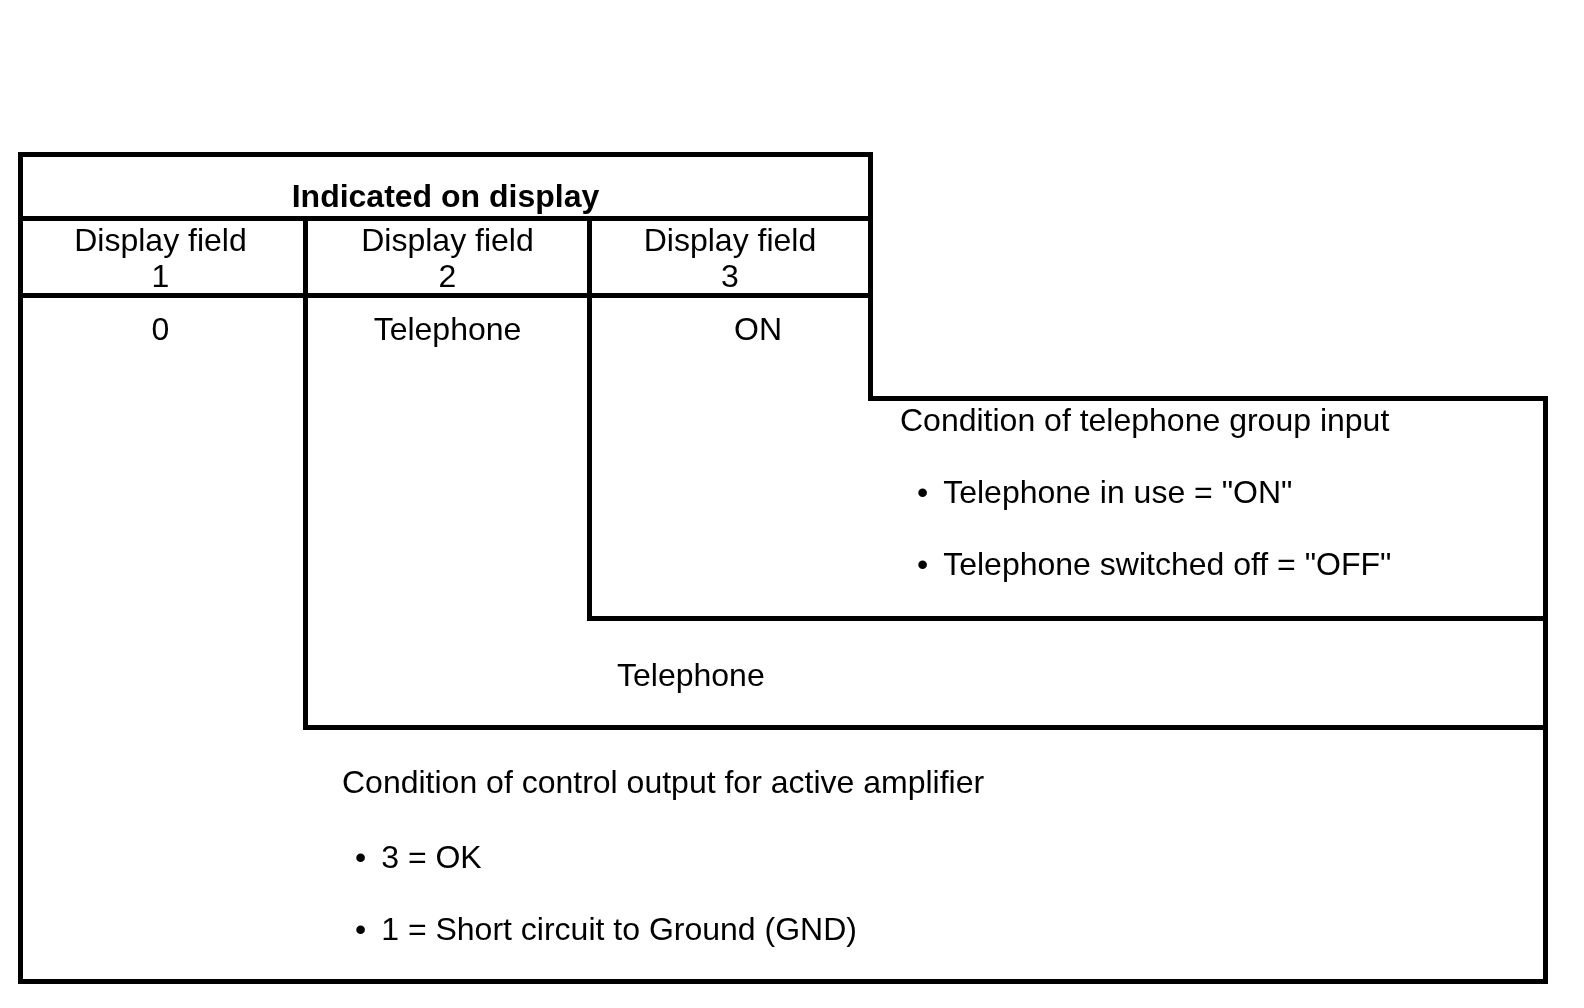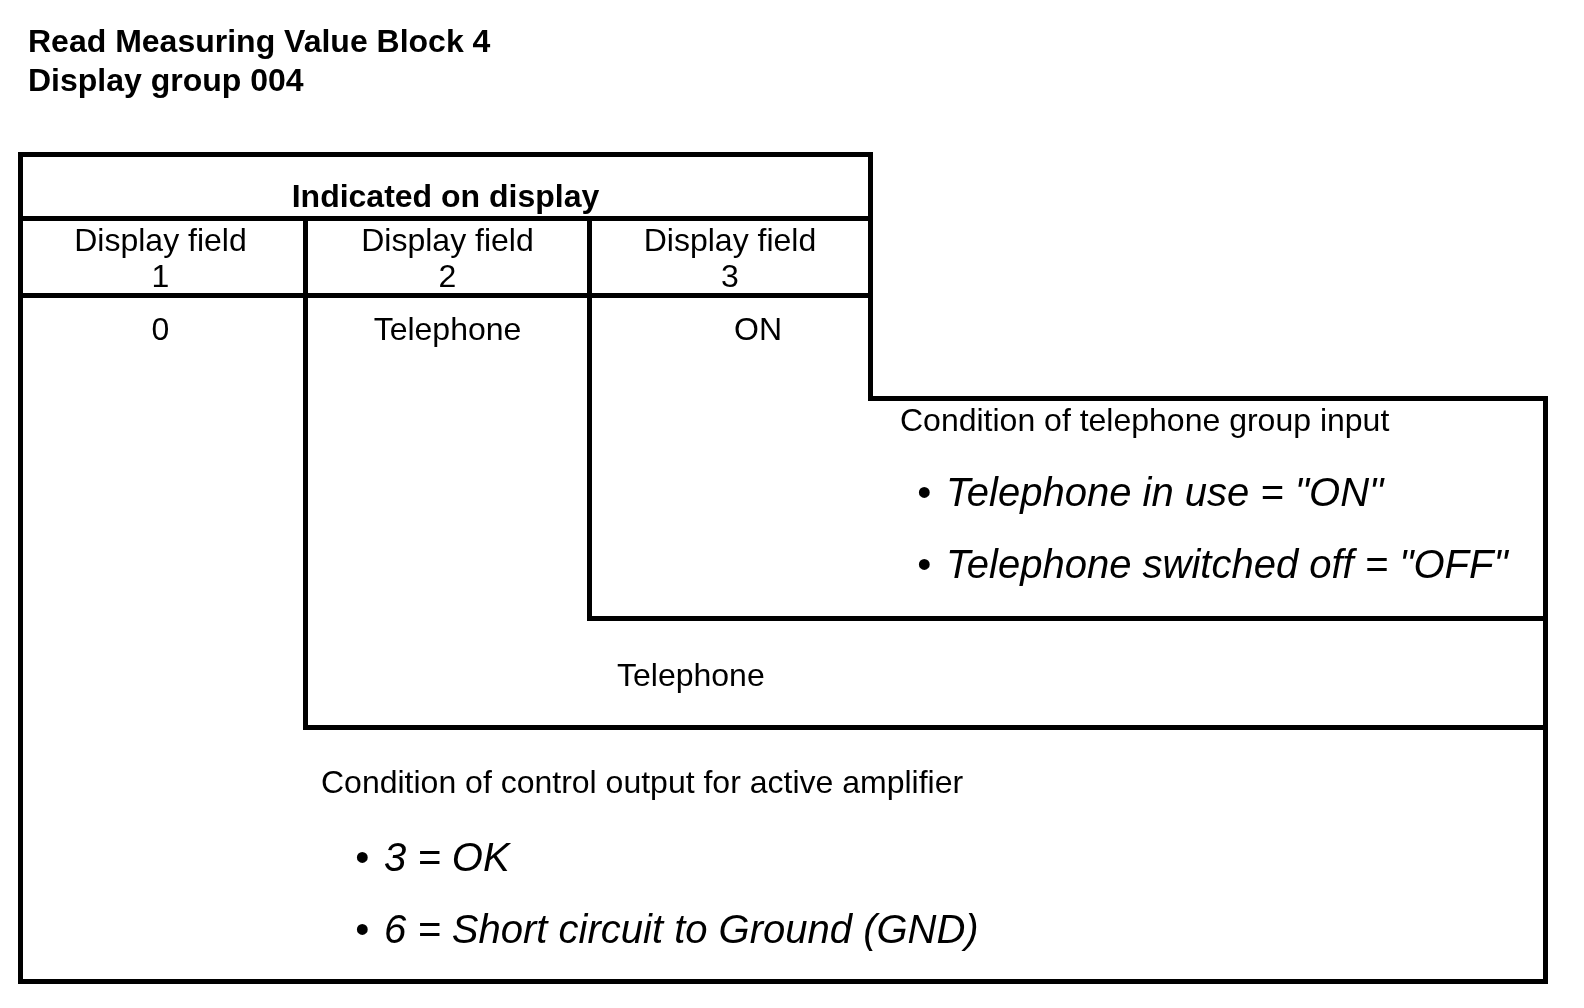--- a/index.html
+++ b/index.html
@@ -13,33 +13,29 @@
     overflow:hidden;
   }
   .line{position:absolute;background:#000000;}
   .txt{position:absolute;font-size:32px;line-height:36px;white-space:nowrap;}
   .bold{font-weight:bold;margin-top:11px;}
   .title{
     position:absolute;left:28px;top:22px;
     font-size:32px;font-weight:bold;line-height:39px;white-space:nowrap;
   }
   .cell{position:absolute;text-align:center;font-size:32px;line-height:36px;}
-  .bullet-line{position:absolute;font-size:40px;line-height:36px;white-space:nowrap;font-style:italic;}
+  .bullet-line{position:absolute;font-size:32px;line-height:36px;white-space:nowrap;}
   .bullet-dot{display:inline-block;}
   .bullet-text{margin-left:15px;}
 </style>
 </head>
 <body>
 
 <div id="canvas">
 
-  <div class="title">
-    <div>Read Measuring Value Block 4</div>
-    <div>Display group 004</div>
-  </div>
 
   <div class="line" style="left:18px;top:152px;width:855px;height:5px;"></div>
   <div class="line" style="left:18px;top:216px;width:855px;height:5px;"></div>
   <div class="line" style="left:18px;top:293px;width:855px;height:5px;"></div>
   <div class="line" style="left:868px;top:396px;width:680px;height:5px;"></div>
   <div class="line" style="left:587px;top:616px;width:961px;height:5px;"></div>
   <div class="line" style="left:303px;top:725px;width:1245px;height:5px;"></div>
   <div class="line" style="left:18px;top:979px;width:1530px;height:5px;"></div>
 
   <div class="line" style="left:18px;top:152px;width:5px;height:832px;"></div>
@@ -70,21 +66,21 @@
   <div class="txt" style="left:900px;top:402px;">Condition of telephone group input</div>
   <div class="bullet-line" style="left:917px;top:474px;">
     <span class="bullet-dot">•</span><span class="bullet-text">Telephone in use = "ON"</span>
   </div>
   <div class="bullet-line" style="left:917px;top:546px;">
     <span class="bullet-dot">•</span><span class="bullet-text">Telephone switched off = "OFF"</span>
   </div>
 
   <div class="txt" style="left:617px;top:657px;">Telephone</div>
 
-  <div class="txt" style="left:321px;top:764px;">Condition of control output for active amplifier</div>
+  <div class="txt" style="left:342px;top:764px;">Condition of control output for active amplifier</div>
   <div class="bullet-line" style="left:355px;top:839px;">
     <span class="bullet-dot">•</span><span class="bullet-text">3 = OK</span>
   </div>
   <div class="bullet-line" style="left:355px;top:911px;">
-    <span class="bullet-dot">•</span><span class="bullet-text">6 = Short circuit to Ground (GND)</span>
+    <span class="bullet-dot">•</span><span class="bullet-text">1 = Short circuit to Ground (GND)</span>
   </div>
 
 </div>
 
 </body></html>

